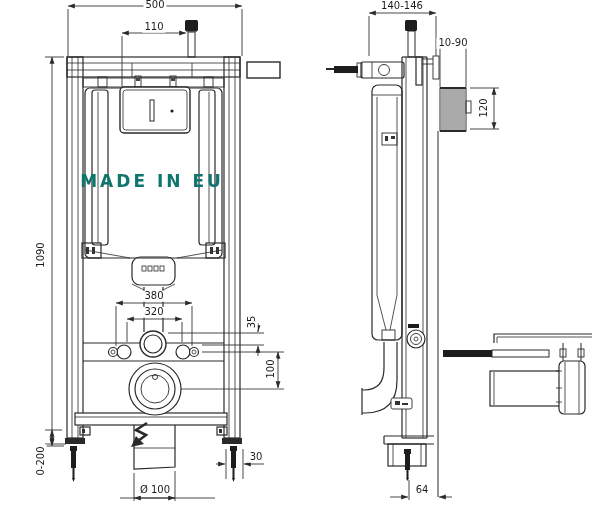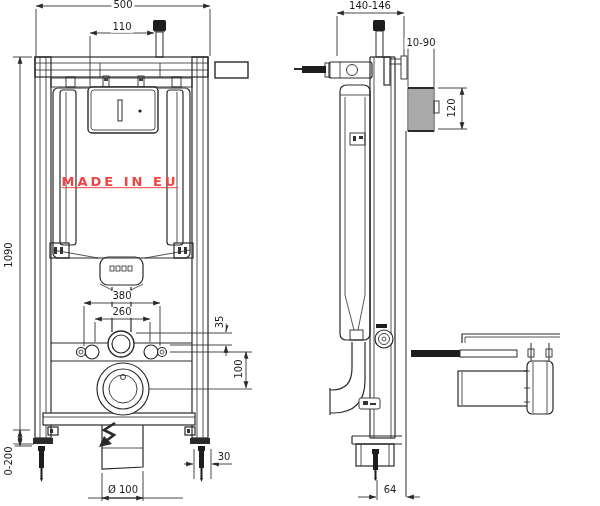--- a/index.html
+++ b/index.html
@@ -1,30 +1,29 @@
 <!DOCTYPE html>
 <html><head>
 <meta charset="utf-8">
 <style>
   html,body{margin:0;padding:0;background:#fff;}
   .stage{
     position:relative;width:560px;height:506px;background:#fff;
-    font-family:"DejaVu Sans","Liberation Sans",sans-serif;overflow:hidden;
+    font-family:"DejaVu Sans","Liberation Sans",sans-serif;overflow:hidden;margin-left:32px;
   }
   .stage svg{position:absolute;left:0;top:0;}
   .lbl{
     position:absolute;font-size:10px;color:#1c1c1c;background:#fff;
     padding:0 2px;line-height:1.05;white-space:nowrap;
     transform:translate(-50%,-50%);
   }
   .lbl.v{transform:translate(-50%,-50%) rotate(-90deg);}
   .brand{
-    font-size:13px;font-weight:bold;letter-spacing:3px;background:transparent;
-    color:#ef4444;
-    text-decoration:underline;
+    font-size:17px;font-weight:bold;letter-spacing:3px;background:transparent;
+    color:#0f766e;
   }
 </style>
 </head>
 <body>
 
 <div class="stage">
 
 <svg width="600" height="506" viewBox="0 0 600 506">
   <defs>
     <marker id="ah" viewBox="0 0 10 10" refX="9.5" refY="5" markerWidth="8" markerHeight="8" orient="auto-start-reverse">
@@ -341,21 +340,21 @@
     <line x1="358" y1="497" x2="376" y2="497" marker-end="url(#ah)"></line>
     <line x1="420" y1="497" x2="407" y2="497" marker-end="url(#ah)"></line>
   </g>
 </svg>
 
   <span class="lbl" style="left:123px;top:5px">500</span>
   <span class="lbl" style="left:122px;top:27px">110</span>
   <span class="lbl v" style="left:9px;top:255px">1090</span>
   <span class="lbl brand" style="left:120px;top:182px">MADE IN EU</span>
   <span class="lbl" style="left:122px;top:296px">380</span>
-  <span class="lbl" style="left:122px;top:312px">260</span>
+  <span class="lbl" style="left:122px;top:312px">320</span>
   <span class="lbl v" style="left:220px;top:322px">35</span>
   <span class="lbl v" style="left:239px;top:369px">100</span>
   <span class="lbl v" style="left:9px;top:461px">0-200</span>
   <span class="lbl" style="left:224px;top:457px">30</span>
   <span class="lbl" style="left:123px;top:490px">Ø 100</span>
   <span class="lbl" style="left:370px;top:6px">140-146</span>
   <span class="lbl" style="left:421px;top:43px">10-90</span>
   <span class="lbl v" style="left:452px;top:108px">120</span>
   <span class="lbl" style="left:390px;top:490px">64</span>
 

